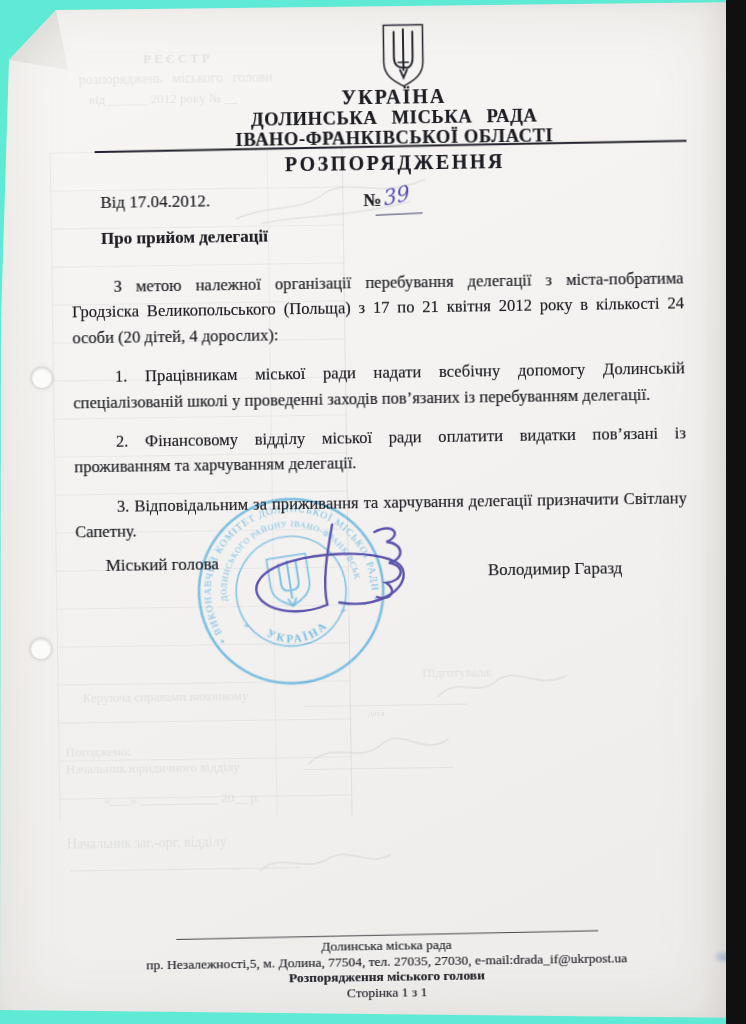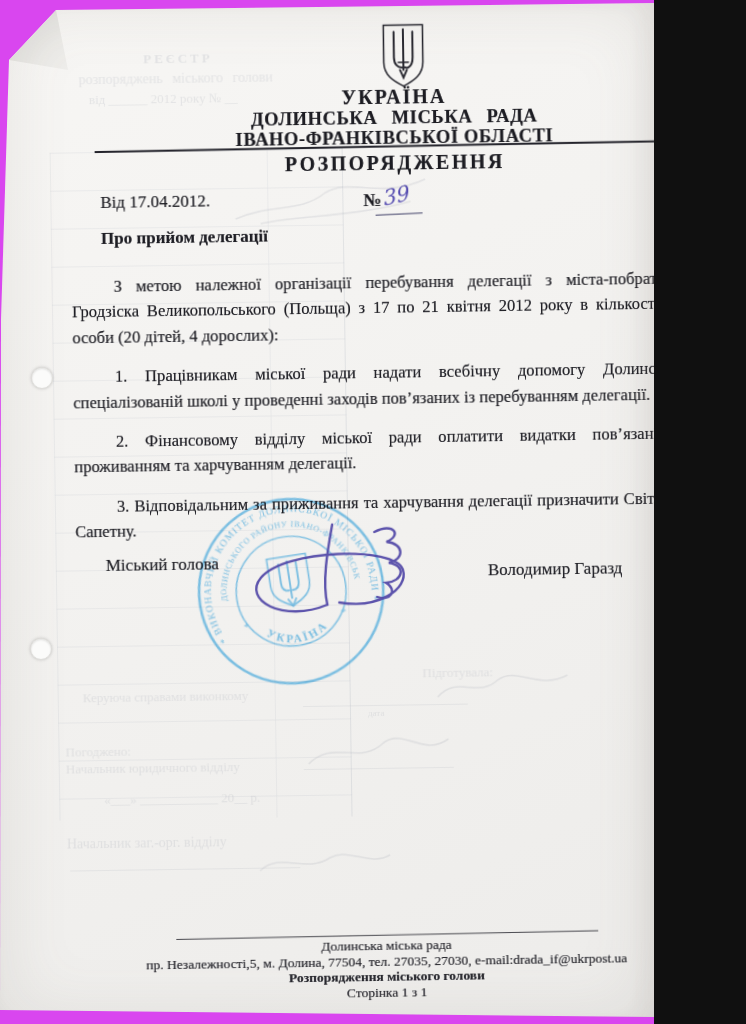--- a/index.html
+++ b/index.html
@@ -1,16 +1,16 @@
 <!DOCTYPE html>
 <html><head>
 <meta charset="utf-8">
 <style>
   html,body{margin:0;padding:0;background:#101010;}
-  .scan{position:relative;width:654px;height:1024px;background:#d946ef;overflow:hidden;
+  .scan{position:relative;width:726px;height:1024px;background:#5eead4;overflow:hidden;
         font-family:"Liberation Serif", serif;}
   .paper{position:absolute;inset:0;
          background:linear-gradient(155deg,#f7f6f4 0%,#f3f2f0 45%,#edecea 100%);
          clip-path:polygon(56px 10px,746px 2px,746px 1018px,0px 1010px,1px 320px,9px 60px);}
   .paper::after{content:"";position:absolute;inset:0;
          box-shadow:inset 0 0 70px rgba(110,105,95,.14), inset -10px 0 22px rgba(100,95,88,.08);
          pointer-events:none;}
   .fold{position:absolute;left:0;top:0;width:90px;height:90px;
         clip-path:polygon(9px 60px,56px 10px,68px 70px);
         background:linear-gradient(135deg,#d7d6d3 0%,#ebeae7 55%,#f3f2f0 100%);}

